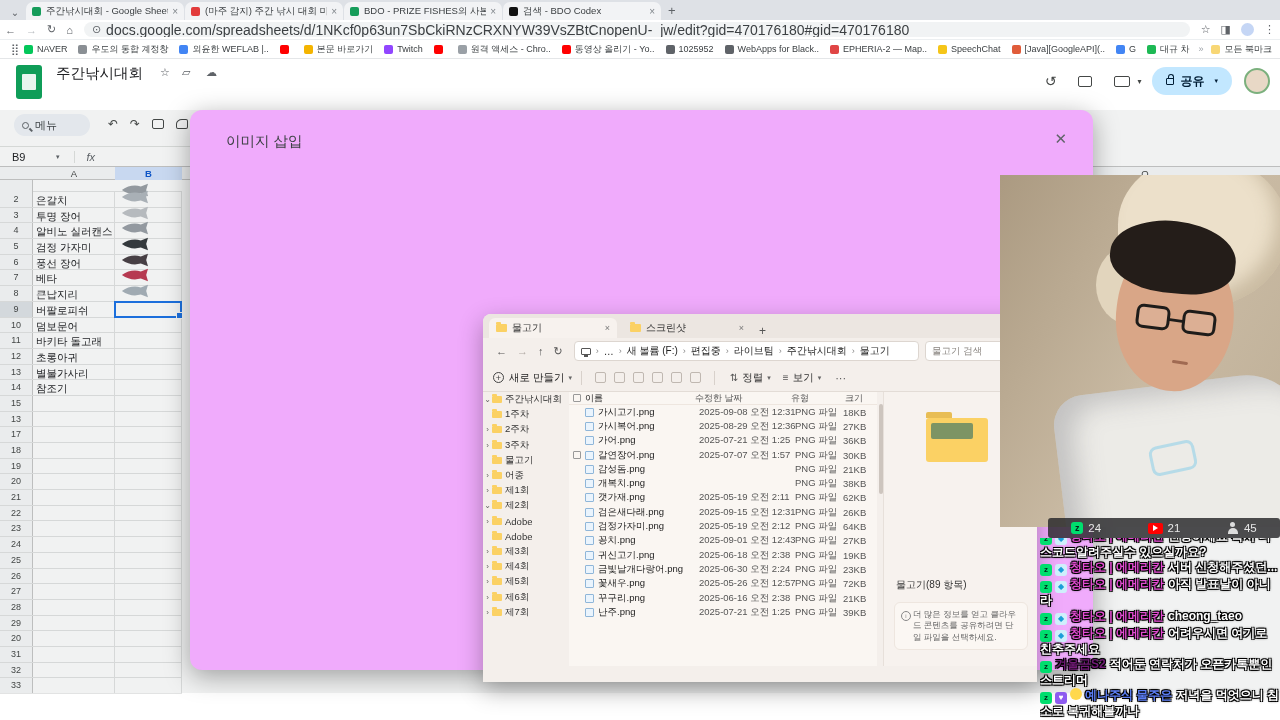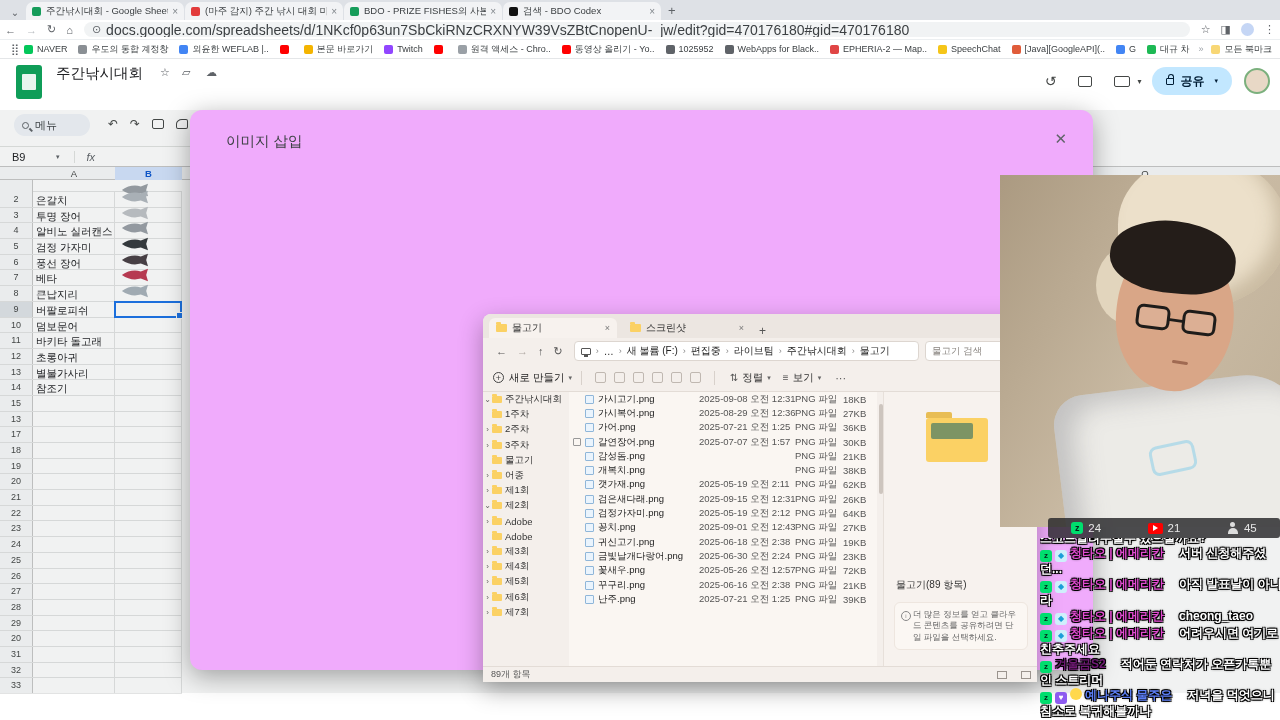--- a/index.html
+++ b/index.html
@@ -159,21 +159,21 @@
 .stat{display:flex;align-items:center;color:#e6e6e6;font-size:11.5px}
 .si{margin-right:5px}
 .si-chzzk{width:12px;height:12px;background:#00de6e;border-radius:3px;color:#03221a;font-size:9px;font-weight:bold;text-align:center;line-height:12px}
 .si-yt{width:15px;height:11px;background:#f00;border-radius:2px;position:relative}
 .si-yt:before{content:"";position:absolute;left:5px;top:2.5px;border-left:5px solid #fff;border-top:3px solid transparent;border-bottom:3px solid transparent}
 .si-p{width:12px;height:12px;position:relative}
 .si-p:before{content:"";position:absolute;left:3.5px;top:0;width:5px;height:5px;border-radius:50%;background:#ddd}
 .si-p:after{content:"";position:absolute;left:1px;top:6px;width:10px;height:6px;border-radius:5px 5px 0 0;background:#ddd}
 #chat{position:absolute;left:1040px;top:538px;width:242px;height:180px;display:flex;flex-direction:column;justify-content:flex-end;z-index:7;overflow:hidden}
 .cmsg{font-size:12px;font-weight:bold;line-height:1.18;margin-top:1px;color:#fff;text-shadow:-1px -1px 0 #000,1px -1px 0 #000,-1px 1px 0 #000,1px 1px 0 #000,0 0 3px #000}
-.cname{margin-right:15px}
+.cname{margin-right:4px}
 .bdg{display:inline-block;width:12px;height:12px;border-radius:3px;margin-right:3px;font-size:8px;font-weight:bold;text-align:center;line-height:12px;vertical-align:-1px;text-shadow:none}
 .bdg-chzzk{background:#00de6e;color:#03221a}.bdg-chzzk:before{content:"z"}
 .bdg-heart{background:#8d5bf0;color:#fff}.bdg-heart:before{content:"♥"}
 .bdg-fan{background:#cfeffb;color:#1d9ed9}.bdg-fan:before{content:"◆"}
 .bdg-moon{background:#ffd84d;border-radius:50%}
 </style>
 </head>
 <body>
 
 <div id="stage">
@@ -820,20 +820,27 @@
           <span class="fold"></span>
           <span class="tlab">제6회</span>
         </div>
         <div class="titem">
           <span class="tarrow">›</span>
           <span class="fold"></span>
           <span class="tlab">제7회</span>
         </div>
       </div>
     <div id="elist">
+      <div id="ehead">
+        <span class="chk"></span>
+        <span class="fname">이름</span>
+        <span class="fdate">수정한 날짜</span>
+        <span class="ftype">유형</span>
+        <span class="fsize">크기</span>
+      </div>
       <div>
 
       <div class="frow">
             <span class="chk"></span>
             <span class="fic"></span>
             <span class="fname" style="width:101px">가시고기.png</span>
             <span class="fdate">2025-09-08 오전 12:31</span>
             <span class="ftype">PNG 파일</span>
             <span class="fsize">18KB</span>
           </div>
@@ -949,27 +956,20 @@
             <span class="ftype">PNG 파일</span>
             <span class="fsize">39KB</span>
           </div>
         </div>
     </div>
     <div id="escroll"></div>
     <div id="eprev">
       <div id="bigfold"></div>
       <div id="prevtitle">물고기(89 항목)</div>
       <div id="previnfo">더 많은 정보를 얻고 클라우드 콘텐츠를 공유하려면 단일 파일을 선택하세요.</div>
-    </div>
-    <div id="estatus">
-      <span>89개 항목</span>
-      <span class="right">
-        <span class="vico"></span>
-        <span class="vico"></span>
-      </span>
     </div>
   </div>
 
   <div id="cam">
     <div id="plush"></div>
     <div id="plush2"></div>
     <div id="shirt"></div>
     <div id="print"></div>
     <div id="head"></div>
     <div id="hair"></div>

